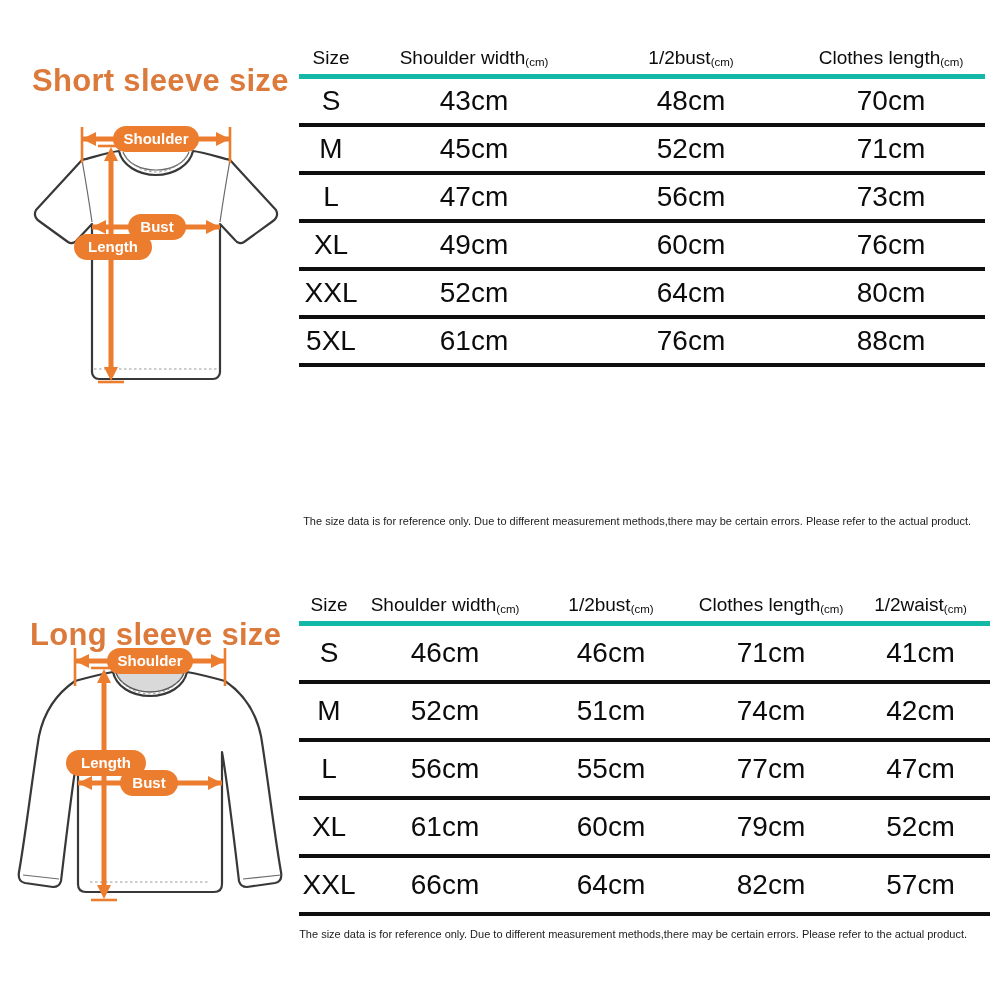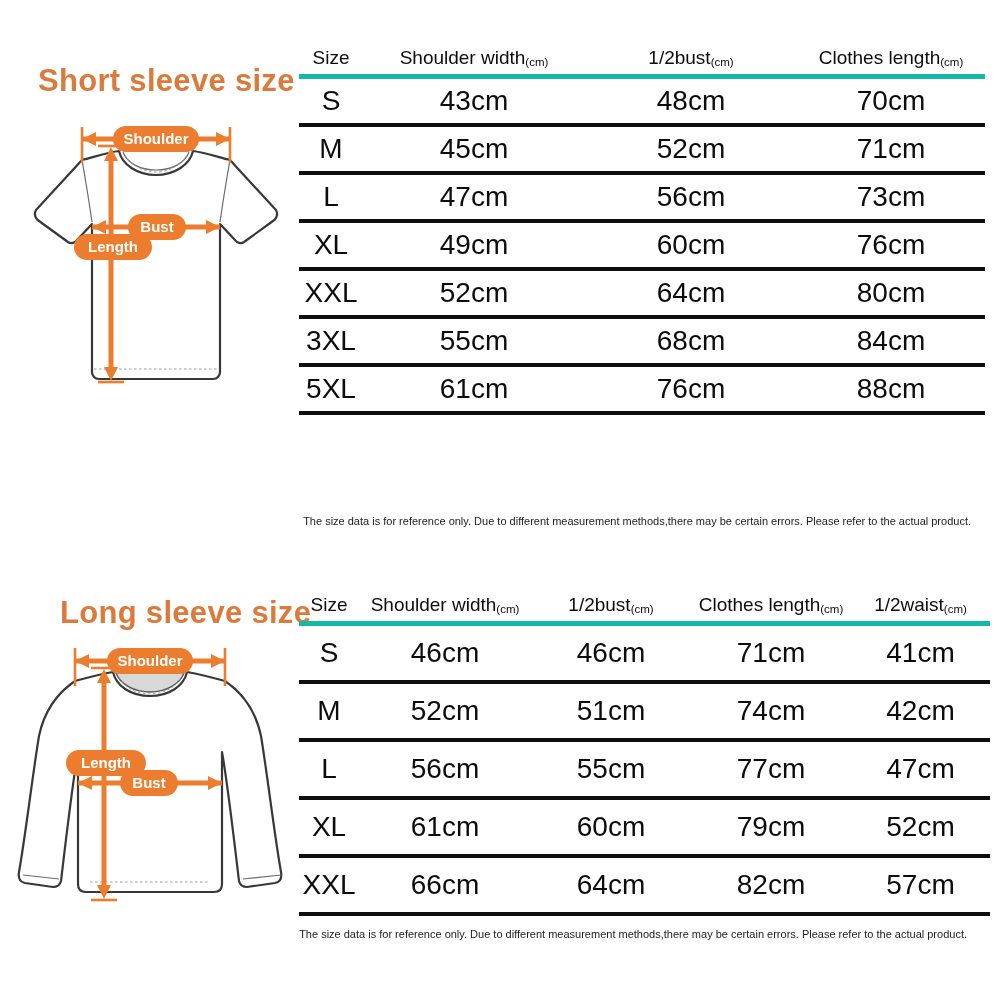--- a/index.html
+++ b/index.html
@@ -1,21 +1,21 @@
 <!DOCTYPE html>
 <html><head>
 <meta charset="utf-8">
 <style>
   html,body{margin:0;padding:0;background:#ffffff;}
   body{position:relative;width:1000px;height:1000px;overflow:hidden;
        font-family:"Liberation Sans","DejaVu Sans",sans-serif;color:#0c0c0c;}
   .abs{position:absolute;}
   .title{position:absolute;font-size:31px;font-weight:600;color:#dc7a3c;letter-spacing:.3px;white-space:nowrap;}
-  #short-title{left:38px;top:42px;}
-  #long-title{left:30px;top:574px;margin-left:30px;}
+  #short-title{left:32px;top:42px;}
+  #long-title{left:30px;top:596px;}
   table.sz{position:absolute;border-collapse:collapse;table-layout:fixed;}
   table.sz th{font-weight:400;font-size:19px;vertical-align:bottom;padding:0 0 5px 0;text-align:center;white-space:nowrap;}
   table.sz .unit{font-size:11.5px;position:relative;top:2px;}
   table.sz thead tr{border-bottom:5px solid #14b8a6;}
   table.sz tbody tr{border-bottom:4px solid #0e0e0e;}
   table.sz td{text-align:center;font-size:28px;white-space:nowrap;}
   #short-table{left:299px;top:33px;width:686px;}
   #short-table th{height:36px;}
   #short-table td{height:42px;}
   #long-table{left:299px;top:578px;width:691px;}
@@ -124,26 +124,20 @@
         <td>60cm</td>
         <td>76cm</td>
       </tr>
     <tr>
         <td>XXL</td>
         <td>52cm</td>
         <td>64cm</td>
         <td>80cm</td>
       </tr>
     <tr>
-        <td>3XL</td>
-        <td>55cm</td>
-        <td>68cm</td>
-        <td>84cm</td>
-      </tr>
-    <tr>
         <td>5XL</td>
         <td>61cm</td>
         <td>76cm</td>
         <td>88cm</td>
       </tr>
   </tbody>
 </table>
 
 <p class="disclaimer" id="short-disclaimer">The size data is for reference only. Due to different measurement methods,there may be certain errors. Please refer to the actual product.</p>
 

